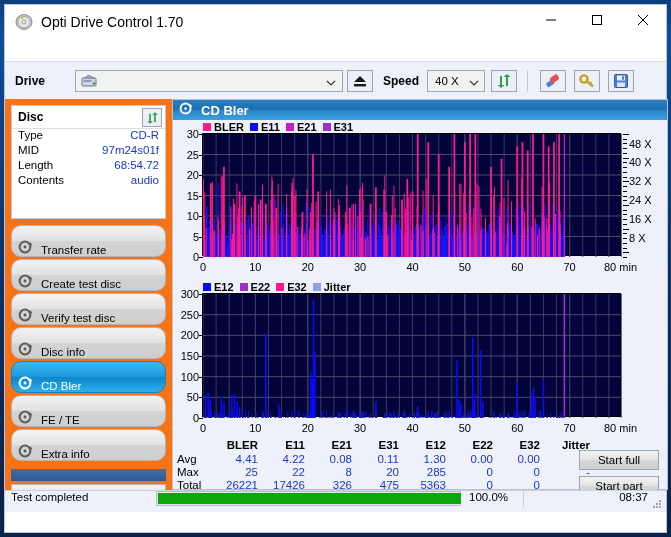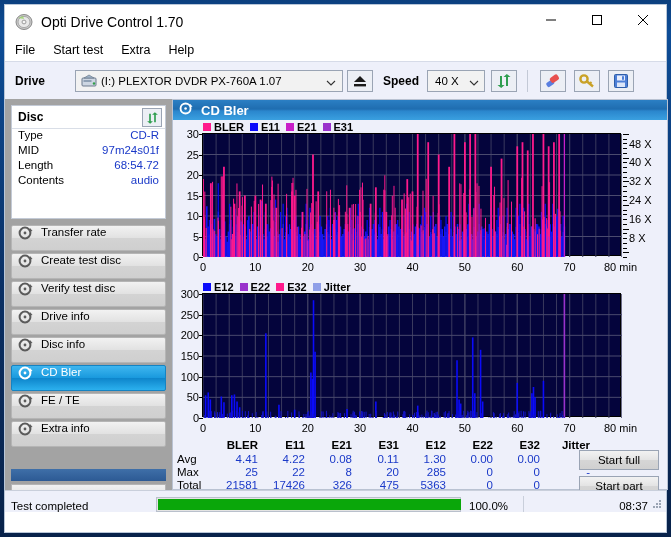--- a/index.html
+++ b/index.html
@@ -62,45 +62,45 @@
     width:58px; height:22px; margin-left:8px; background:#f2f2f2; border:1px solid #9aa4b4;
     display:flex; align-items:center; position:relative; font-size:11.5px; padding-left:7px;
   }
   #speed-combo .chev { position:absolute; right:5px; top:6px; }
   #refresh-btn { width:26px; height:22px; margin-left:6px; }
   #tb-sep { width:1px; height:22px; background:#c3c9d6; margin-left:10px; }
   #erase-btn { width:26px; height:22px; margin-left:12px; }
   #key-btn { width:26px; height:22px; margin-left:8px; }
   #save-btn { width:26px; height:22px; margin-left:8px; }
   
-  #sidebar { position:absolute; left:0; top:94px; width:167px; height:391px; background:#a3a3a3; }
+  #sidebar { position:absolute; left:0; top:94px; width:167px; height:391px; background:#f97316; }
   #disc-panel {
     position:absolute; left:6px; top:6px; width:155px; height:114px;
     background:#ffffff; border:1px solid #c3cad6;
   }
   #disc-head {
     height:23px; display:flex; align-items:center; border-bottom:1px solid #d9dee7;
     position:relative;
   }
   #disc-head .lbl { font-weight:bold; font-size:12px; margin-left:6px; }
   #disc-refresh { position:absolute; right:3px; top:2px; width:20px; height:19px; }
   .disc-row { display:flex; font-size:11.5px; height:15px; padding:0 6px; }
   .disc-row .k { color:#000; flex:1; }
   .disc-row .v { color:#1a39c8; }
   #label-row { display:flex; align-items:center; padding:0 4px; margin-top:3px; }
   #label-row .k { font-size:11.5px; width:44px; }
   #label-input { flex:1; height:17px; background:#fff; border:1px solid #9aa4b4; }
   #label-cd-btn { width:22px; height:20px; margin-left:3px; }
   
   #navlist { position:absolute; left:6px; top:126px; width:155px; }
   .navbtn {
-    height:26px; margin-bottom:2px;
+    height:32px; margin-bottom:2px;
     background: linear-gradient(180deg,#f2f2f2 0%, #e2e2e2 48%, #d3d3d3 52%, #cfcfcf 100%);
-    border:1px solid #b5b5b5; border-radius:2px;
-    display:flex; align-items:flex-start; font-size:11.5px; color:#000;
+    border:1px solid #b5b5b5; border-radius:10px;
+    display:flex; align-items:flex-end; font-size:11.5px; color:#000;
   }
   .navbtn.sel {
     background: linear-gradient(180deg,#3fb6ef 0%, #1a9ade 48%, #0e86cc 52%, #2bb0ee 100%);
     border:1px solid #1583c2; color:#ffffff;
   }
   .navbtn .nicon { width:18px; margin-left:6px; margin-right:5px; }
   #statusbar-btn {
     position:absolute; left:6px; top:385px; width:155px; height:22px;
     background: linear-gradient(180deg,#f2f2f2 0%, #e4e4e4 48%, #d6d6d6 52%, #d0d0d0 100%);
     border:1px solid #b5b5b5; display:flex; align-items:center; justify-content:center;
@@ -141,21 +141,21 @@
   #stats td.rowlbl, #stats th.rowlbl { color:#000; text-align:left; font-weight:normal; width:42px; padding-left:4px;}
   .startbtn {
     position:absolute; width:80px; height:20px;
     background: linear-gradient(180deg,#f2f2f2 0%, #e4e4e4 48%, #d6d6d6 52%, #d0d0d0 100%);
     border:1px solid #9aa4b4; display:flex; align-items:center; justify-content:center;
     font-size:11.5px; color:#000;
   }
   
   #statusbar {
     position:absolute; left:0; top:485px; width:661px; height:22px;
-    background:#eef0fa; border-top:1px solid #c9cfdb; display:flex; align-items:flex-end;
+    background:#eef0fa; border-top:1px solid #c9cfdb; display:flex; align-items:flex-start;
   }
   #status-text { font-size:11.5px; margin-left:6px; width:145px; }
   #progress-outer { width:305px; height:15px; background:#e4e4e4; border:1px solid #b9c0cc; position:relative; }
   #progress-fill { position:absolute; left:1px; top:1px; height:11px; background:#0aa70a; }
   #progress-pct { width:62px; font-size:11.5px; text-align:left; padding-left:8px; }
   #status-sep { width:1px; height:16px; background:#c9cfdb; }
   #elapsed { flex:1; text-align:right; font-size:11.5px; padding-right:18px; }
   #grip { position:absolute; right:3px; bottom:2px; width:12px; height:12px; }
 </style>
 </head>
@@ -185,39 +185,32 @@
           </svg>
     </div>
     <div class="wbtn" id="btn-close">
       <svg width="12" height="12" viewBox="0 0 12 12">
             <line x1="1" y1="1" x2="11" y2="11" stroke="#000"></line>
             <line x1="11" y1="1" x2="1" y2="11" stroke="#000"></line>
           </svg>
     </div>
   </div>
 
-  <div id="menubar">
-    <span class="menuitem">File</span>
-    <span class="menuitem">Start test</span>
-    <span class="menuitem">Extra</span>
-    <span class="menuitem">Help</span>
-  </div>
 
   <div id="toolbar">
     <span id="tb-drive-label">Drive</span>
     <div id="drive-combo">
       <span class="dicon">
         <svg width="16" height="14" viewBox="0 0 16 14">
           <rect x="1" y="4" width="14" height="8" rx="1" fill="#cdd6e2" stroke="#6d7b8d"></rect>
           <rect x="2.5" y="6" width="8" height="2" fill="#8fa0b4"></rect>
           <circle cx="13" cy="9.5" r="1.2" fill="#2e9e47"></circle>
           <path d="M3 4 L8 1 L13 4 Z" fill="#9fb3c8" stroke="#6d7b8d" stroke-width=".7"></path>
         </svg>
       </span>
-      <span>(I:)  PLEXTOR DVDR   PX-760A 1.07</span>
       <span class="chev">
         <svg width="10" height="8" viewBox="0 0 10 8">
               <path d="M1 2 L5 6 L9 2" fill="none" stroke="#333" stroke-width="1.1"></path>
             </svg>
       </span>
     </div>
     <div id="eject-btn" class="btn3d">
       <svg width="16" height="14" viewBox="0 0 16 14">
         <path d="M8 2 L14 8 L2 8 Z" fill="#1a1a1a"></path>
         <rect x="2" y="10" width="12" height="2.4" fill="#1a1a1a"></rect>
@@ -315,30 +308,20 @@
       </div>
       <div class="navbtn">
         <span class="nicon">
           <svg width="16" height="14" viewBox="0 0 16 14">
                 <circle cx="7" cy="7" r="5.4" fill="none" stroke="#5b5b5b" stroke-width="2"></circle>
                 <circle cx="7" cy="7" r="1.4" fill="#5b5b5b"></circle>
                 <path d="M12 2 L14.5 5 L11.5 5.5 Z" fill="#5b5b5b"></path>
               </svg>
         </span>
         <span>Verify test disc</span>
-      </div>
-      <div class="navbtn">
-        <span class="nicon">
-          <svg width="16" height="14" viewBox="0 0 16 14">
-                <circle cx="7" cy="7" r="5.4" fill="none" stroke="#5b5b5b" stroke-width="2"></circle>
-                <circle cx="7" cy="7" r="1.4" fill="#5b5b5b"></circle>
-                <path d="M12 2 L14.5 5 L11.5 5.5 Z" fill="#5b5b5b"></path>
-              </svg>
-        </span>
-        <span>Drive info</span>
       </div>
       <div class="navbtn">
         <span class="nicon">
           <svg width="16" height="14" viewBox="0 0 16 14">
                 <circle cx="7" cy="7" r="5.4" fill="none" stroke="#5b5b5b" stroke-width="2"></circle>
                 <circle cx="7" cy="7" r="1.4" fill="#5b5b5b"></circle>
                 <path d="M12 2 L14.5 5 L11.5 5.5 Z" fill="#5b5b5b"></path>
               </svg>
         </span>
         <span>Disc info</span>
@@ -1544,21 +1527,21 @@
             <td>22</td>
             <td>8</td>
             <td>20</td>
             <td>285</td>
             <td>0</td>
             <td>0</td>
             <td>-</td>
           </tr>
           <tr>
             <td class="rowlbl">Total</td>
-            <td>21581</td>
+            <td>26221</td>
             <td>17426</td>
             <td>326</td>
             <td>475</td>
             <td>5363</td>
             <td>0</td>
             <td>0</td>
             <td></td>
           </tr>
         </tbody>
       </table>

